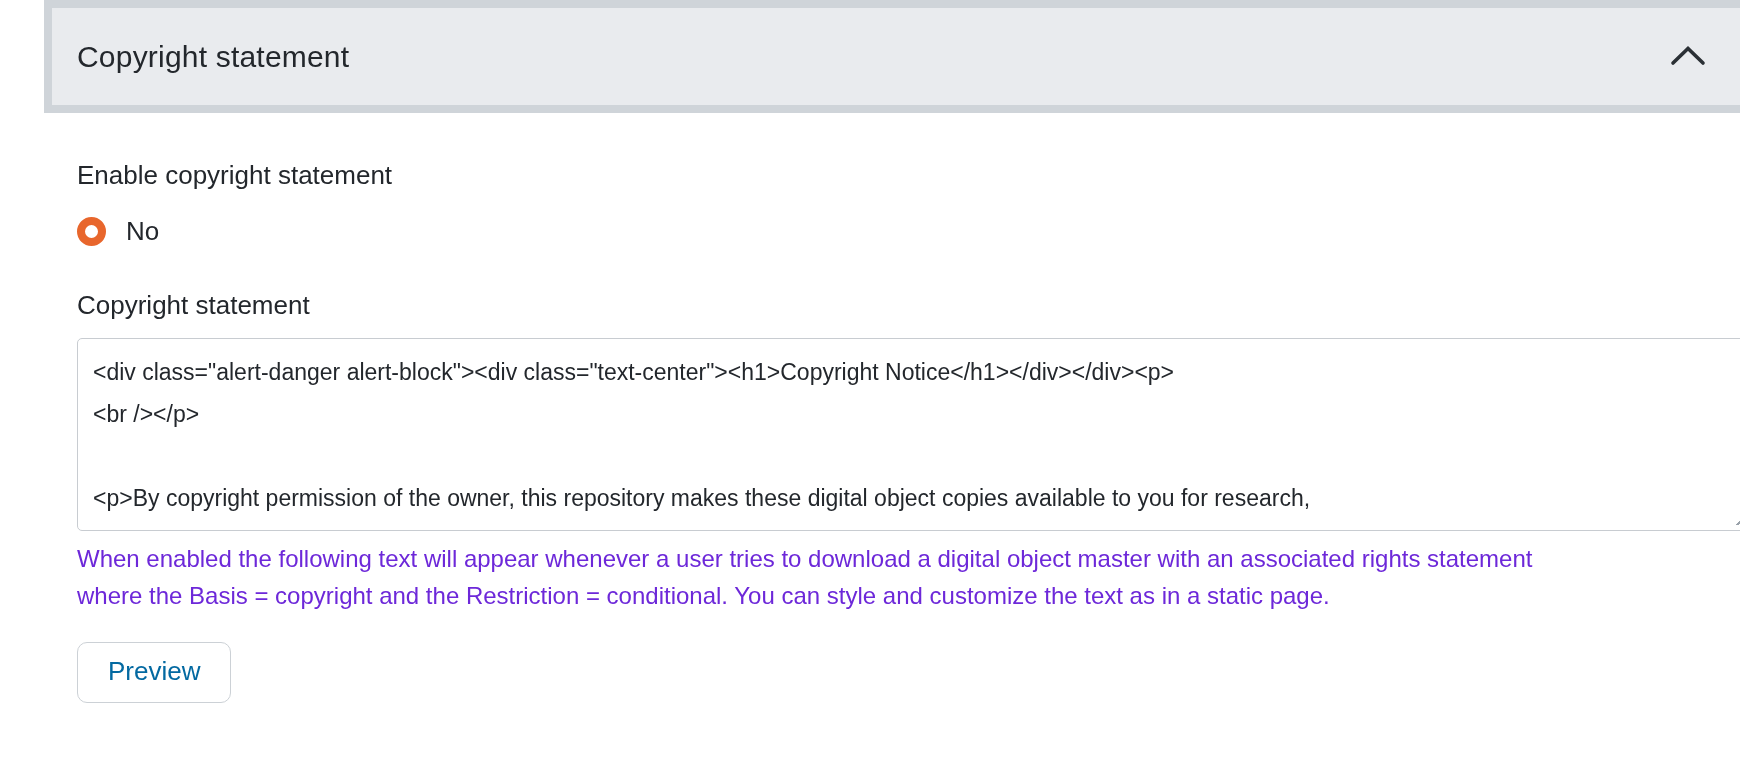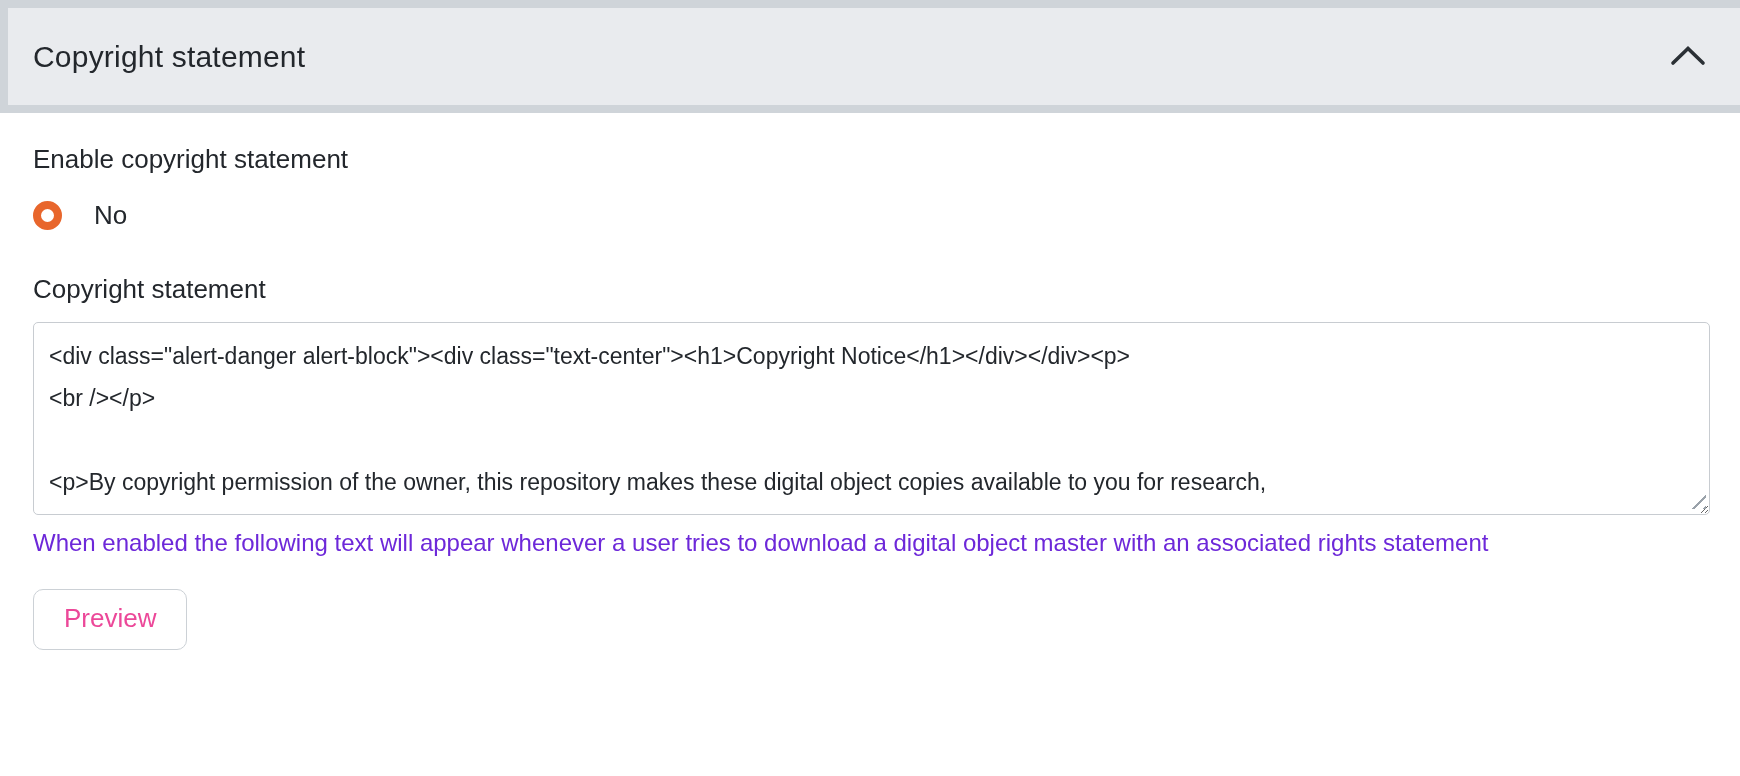--- a/index.html
+++ b/index.html
@@ -2,21 +2,21 @@
 <html><head>
 <meta charset="utf-8">
 <style>
   * { margin: 0; padding: 0; box-sizing: border-box; }
   html, body {
     width: 1740px;
     font-family: "Liberation Sans", sans-serif;
     background: #ffffff;
     color: #23272c;
   }
-  .page { width: 1740px; height: 776px; overflow: hidden; background: #ffffff; }
+  .page { width: 1740px; height: 776px; overflow: hidden; background: #ffffff; padding-left: 44px; }
 
   
   .top-strip { height: 8px; width: 100%; background: #cfd4d9; }
   .header-row { display: flex; height: 97px; }
   .left-notch { width: 8px; background: #cfd4d9; }
   .accordion-header {
     flex: 1;
     background: #e9ebee;
     display: flex;
     align-items: center;
@@ -27,30 +27,30 @@
   .collapse-btn {
     background: none; border: none; cursor: pointer;
     display: flex; align-items: center; justify-content: center;
     width: 48px; height: 48px;
   }
   .divider { height: 8px; width: 100%; background: #cfd4d9; }
 
   .content { background: #ffffff; padding: 31px 30px 0 33px; }
 
   .field-label { font-size: 26px; color: #23272c; }
-  .enable-label { margin-bottom: 24px; }
+  .enable-label { margin-bottom: 24px; margin-top: 16px; }
 
   .radio-row { display: flex; align-items: center; margin-bottom: 14px; height: 33px; }
   .radio-circle {
     width: 29px; height: 29px; border-radius: 50%;
     background: #ffffff; flex: 0 0 auto; cursor: pointer;
   }
   .radio-circle.checked { border: 8px solid #e8662c; }
   .radio-circle.unchecked { border: 2px solid #c9ced3; }
-  .radio-label { margin-left: 32px; font-size: 26px; color: #23272c; cursor: pointer; }
+  .radio-label { margin-left: 20px; font-size: 26px; color: #23272c; cursor: pointer; }
 
   .statement-label { margin-top: 42px; margin-bottom: 17px; }
 
   .textarea-wrap { position: relative; width: 1677px; }
   textarea.statement {
     display: block;
     width: 1677px; height: 193px;
     border: 1px solid #c8ccd1; border-radius: 5px;
     padding: 12px 16px 0 15px;
     font-family: "Liberation Sans", sans-serif;
@@ -70,21 +70,21 @@
   .help-line { white-space: nowrap; }
 
   .preview-btn {
     margin-top: 28px;
     display: inline-block;
     background: #ffffff;
     border: 1px solid #ccd1d6;
     border-radius: 10px;
     padding: 13px 30px 15px 30px;
     font-family: "Liberation Sans", sans-serif;
-    font-size: 26px; color: #ec4899;
+    font-size: 26px; color: #0369a1;
     cursor: pointer;
   }
 </style>
 </head>
 <body>
 
 <div class="page">
 
   <div class="top-strip"></div>
 
@@ -120,18 +120,19 @@
       <textarea class="statement" spellcheck="false" style="">&lt;div class="alert-danger alert-block"&gt;&lt;div class="text-center"&gt;&lt;h1&gt;Copyright Notice&lt;/h1&gt;&lt;/div&gt;&lt;/div&gt;&lt;p&gt;
 &lt;br /&gt;&lt;/p&gt;
 
 &lt;p&gt;By copyright permission of the owner, this repository makes these digital object copies available to you for research,
 private study, or education purposes only. Any other use of these copies requires the permission of the copyright owner.</textarea>
       <span class="resize-handle"></span>
     </div>
 
     <div class="help-text">
       <div class="help-line">When enabled the following text will appear whenever a user tries to download a digital object master with an associated rights statement</div>
+      <div class="help-line">where the Basis = copyright and the Restriction = conditional. You can style and customize the text as in a static page.</div>
     </div>
 
     <button class="preview-btn">Preview</button>
 
   </div>
 </div>
 
 </body></html>

